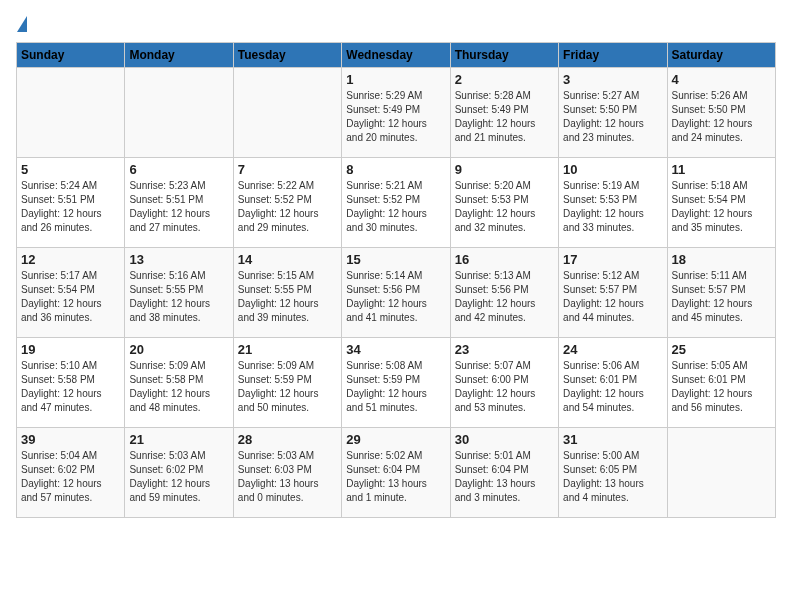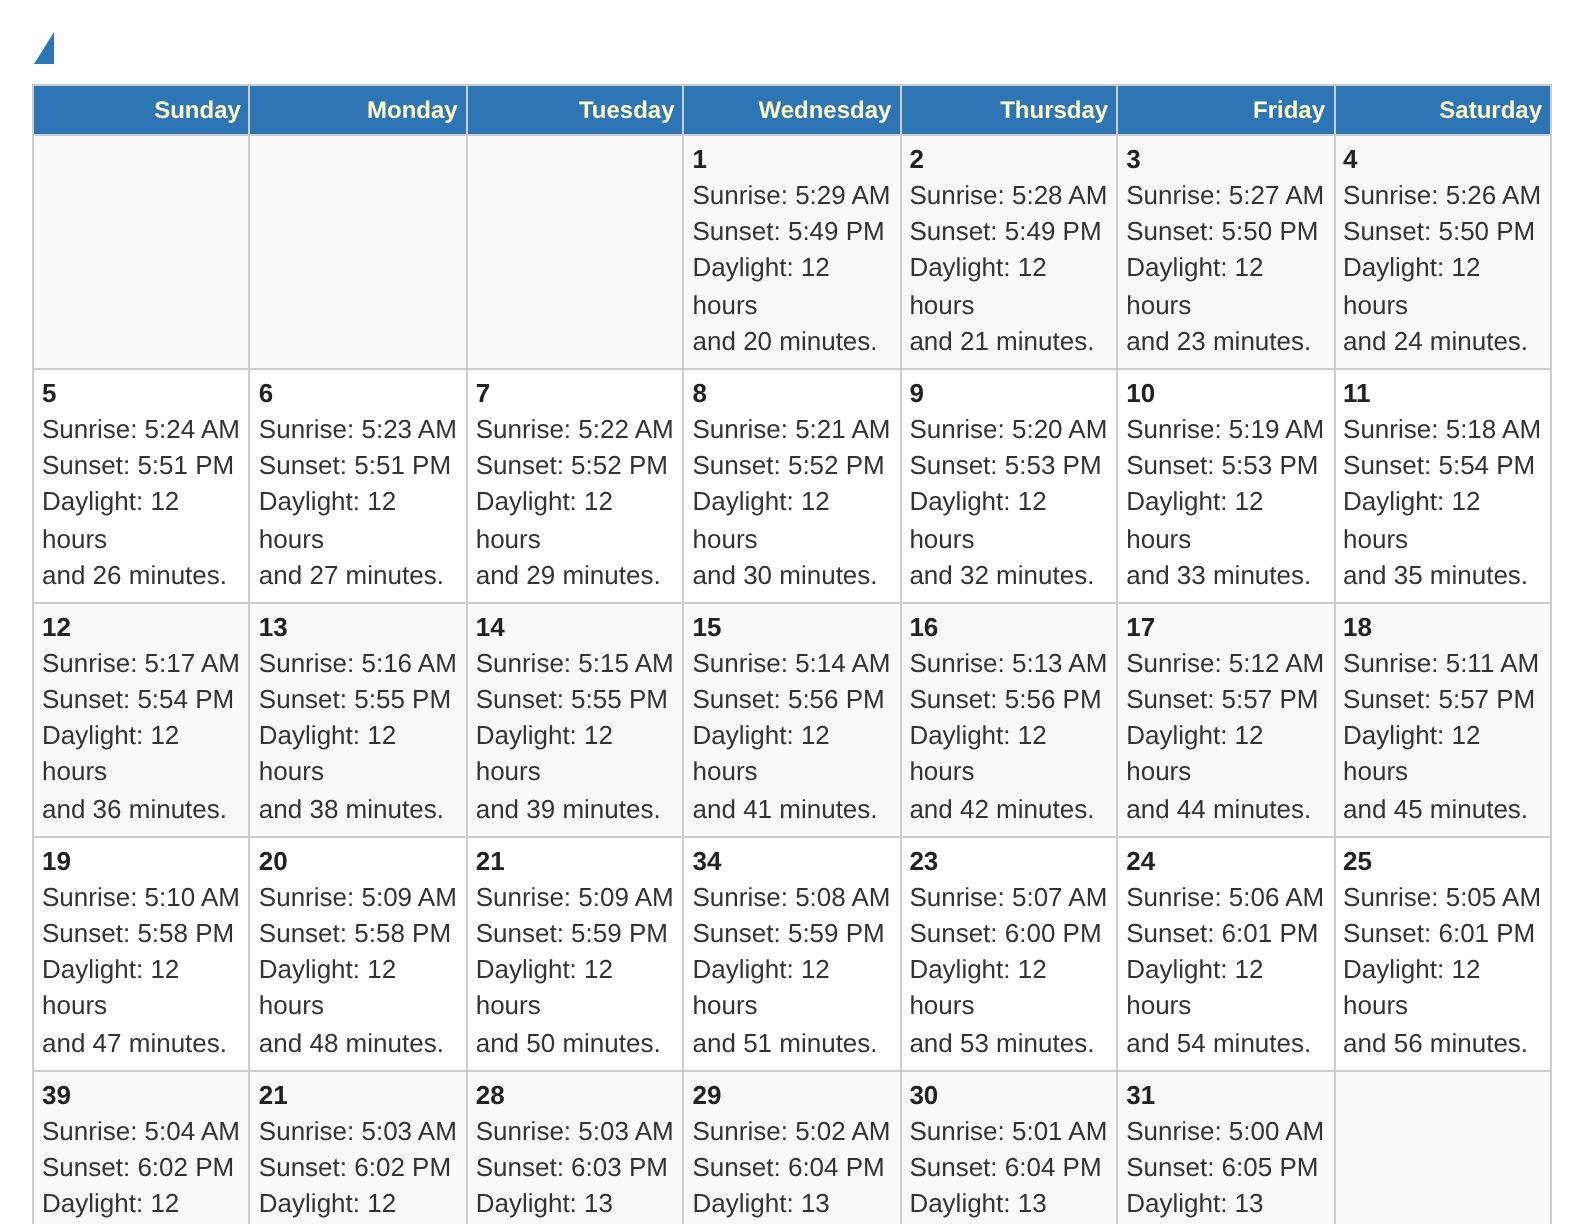--- a/index.html
+++ b/index.html
@@ -33,25 +33,25 @@
       font-size: 16px;
       color: #555;
     }
     table {
       width: 100%;
       border-collapse: collapse;
       table-layout: fixed;
     }
     thead tr th {
       background-color: #2e75b6;
-      color: #fef9c3;
+      color: #000000;
       font-size: 12px;
       font-weight: bold;
       padding: 5px 4px;
-      text-align: right;
+      text-align: left;
       border: 1px solid #ccc;
     }
     tbody tr td {
       border: 1px solid #ccc;
       vertical-align: top;
       padding: 4px;
       font-size: 10px;
       color: #333;
       height: 90px;
       background: #fff;
@@ -60,21 +60,21 @@
       background: #f9f9f9;
     }
     .day-number {
       font-size: 13px;
       font-weight: bold;
       color: #222;
       display: block;
       margin-bottom: 2px;
     }
     .day-info {
-      font-size: 13px;
+      font-size: 10px;
       line-height: 1.4;
       color: #333;
     }
     .logo-wrapper {
       display: flex;
       align-items: center;
       gap: 0;
     }
     .logo-text-general {
       color: #444;

